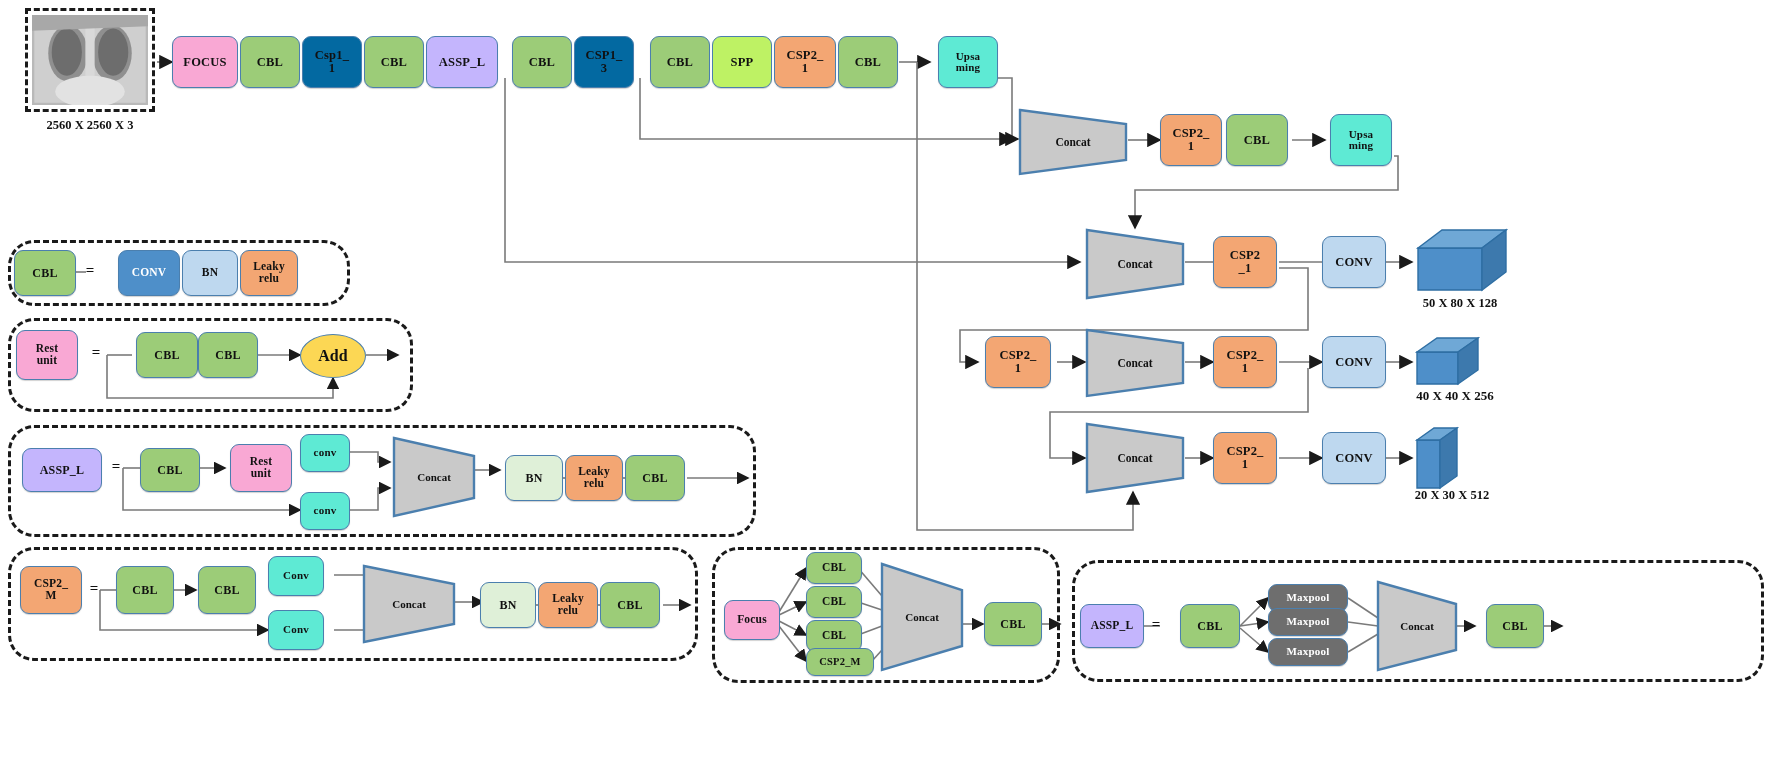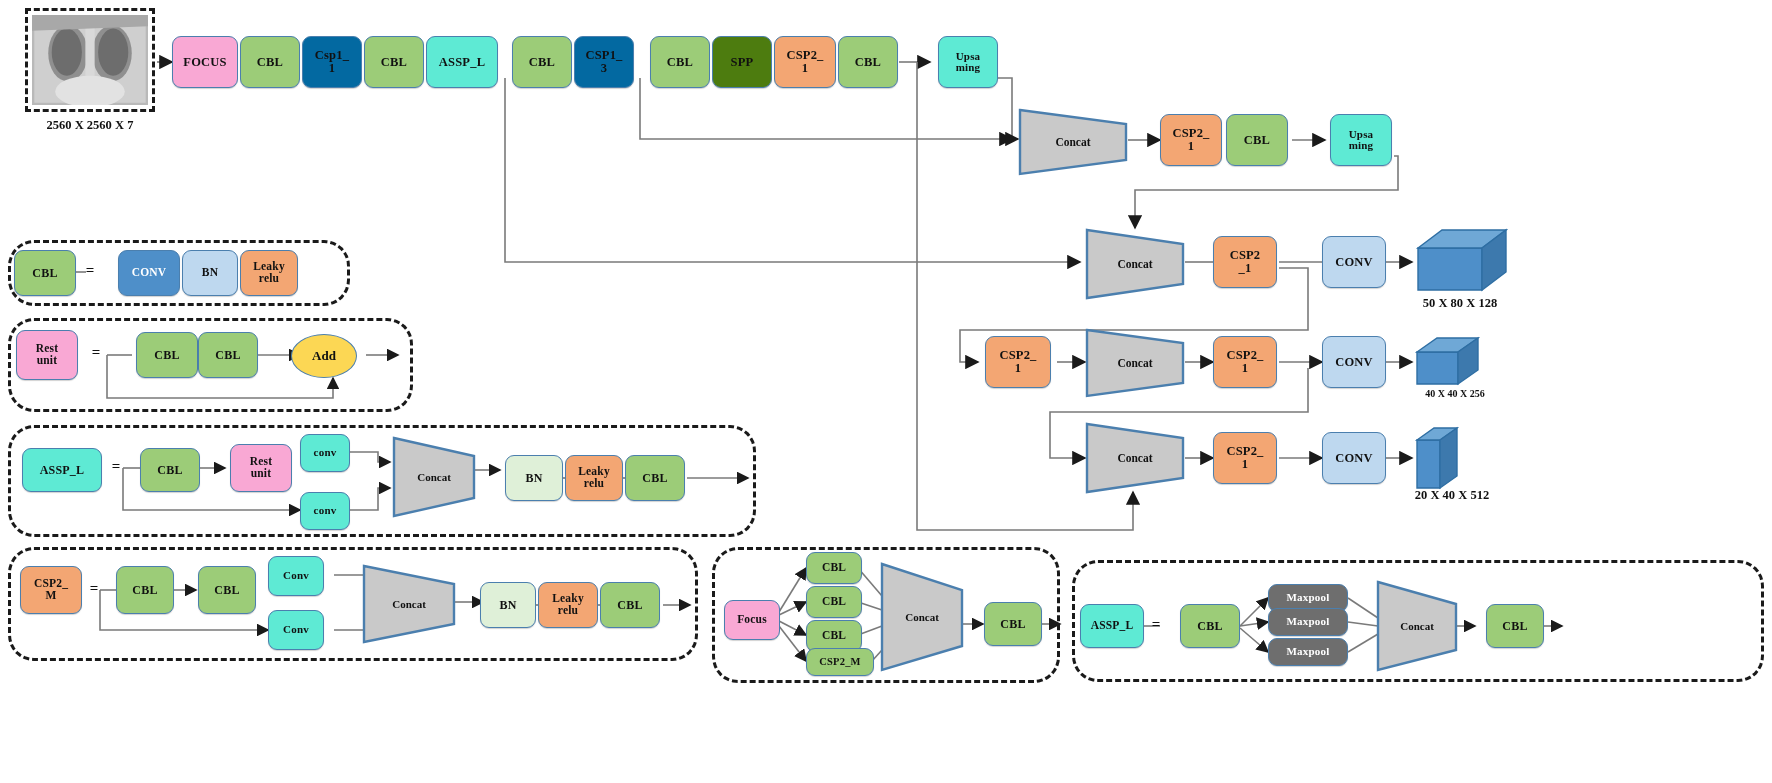--- a/index.html
+++ b/index.html
@@ -16,22 +16,22 @@
     border:1.4px solid #4b7fae;border-radius:9px;
     display:flex;align-items:center;justify-content:center;text-align:center;
     font-weight:bold;color:#111;line-height:1.02;
     letter-spacing:.2px;
     box-shadow:0 1px 1px rgba(0,0,0,.18);
   }
   .c-green{background:#9ccc78;}
   .c-orange{background:#f9a8d4;}
   .c-salmon{background:#f3a673;}
   .c-yellow{background:#0369a1;}
-  .c-pink{background:#5eead4;}
-  .c-grey{background:#4d7c0f;}
+  .c-pink{background:#c4b5fd;}
+  .c-grey{background:#bef264;}
   .c-blue{background:#5eead4;}
   .c-lblue{background:#bed8ef;}
   .c-dblue{background:#4e8fc9;}
   .c-mint{background:#dff0d8;}
   .c-dgrey{background:#6e6e6e;color:#fff;}
 
   
   .concat{
     position:absolute;box-sizing:border-box;
     display:flex;align-items:center;justify-content:center;
@@ -200,21 +200,21 @@
       <rect x="2" y="2" width="96" height="76" fill="#cfcfcf"></rect>
       <ellipse cx="31" cy="34" rx="17" ry="25" fill="#8f8f8f"></ellipse>
       <ellipse cx="69" cy="34" rx="17" ry="25" fill="#8f8f8f"></ellipse>
       <ellipse cx="30" cy="33" rx="13" ry="21" fill="#6d6d6d"></ellipse>
       <ellipse cx="70" cy="33" rx="13" ry="21" fill="#6d6d6d"></ellipse>
       <rect x="46" y="6" width="8" height="50" fill="#d9d9d9"></rect>
       <ellipse cx="50" cy="68" rx="30" ry="14" fill="#e2e2e2"></ellipse>
       <path d="M0,0 L100,0 L100,10 L0,14 z" fill="#a8a8a8"></path>
     </svg>
   </div>
-  <div class="caption" style="left:25px;top:118px;width:130px;font-size:12.5px;">2560 X 2560 X 7</div>
+  <div class="caption" style="left:25px;top:118px;width:130px;font-size:12.5px;">2560 X 2560 X 3</div>
 
   <div class="blk c-orange" style="left:172px;top:36px;width:66px;height:52px;font-size:12.5px;white-space:pre-line;">FOCUS</div>
   <div class="blk c-green" style="left:240px;top:36px;width:60px;height:52px;font-size:12.5px;white-space:pre-line;">CBL</div>
   <div class="blk c-yellow" style="left:302px;top:36px;width:60px;height:52px;font-size:12.5px;white-space:pre-line;">Csp1_
 1</div>
   <div class="blk c-green" style="left:364px;top:36px;width:60px;height:52px;font-size:12.5px;white-space:pre-line;">CBL</div>
   <div class="blk c-pink" style="left:426px;top:36px;width:72px;height:52px;font-size:12.5px;white-space:pre-line;">ASSP_L</div>
   <div class="blk c-green" style="left:512px;top:36px;width:60px;height:52px;font-size:12.5px;white-space:pre-line;">CBL</div>
   <div class="blk c-yellow" style="left:574px;top:36px;width:60px;height:52px;font-size:12.5px;white-space:pre-line;">CSP1_
 3</div>
@@ -280,47 +280,47 @@
   <div class="dimlabel" style="left:1380px;top:296px;width:160px;font-size:12.5px;">50 X 80 X 128</div>
 
   <div class="blk c-lblue" style="left:1322px;top:336px;width:64px;height:52px;font-size:12.5px;">CONV</div>
   <div class="cube" style="left:1412px;top:334px;width:76px;height:56px;">
     <svg viewBox="0 0 76 56" width="76" height="56">
       <polygon points="5,18 46,18 46,50 5,50" fill="#4e8fc9" stroke="#2e6ea3" stroke-width="1.4"></polygon>
       <polygon points="5,18 25,4 66,4 46,18" fill="#6fa8d6" stroke="#2e6ea3" stroke-width="1.4"></polygon>
       <polygon points="46,18 66,4 66,36 46,50" fill="#3d79ad" stroke="#2e6ea3" stroke-width="1.4"></polygon>
     </svg>
   </div>
-  <div class="dimlabel" style="left:1375px;top:388px;width:160px;font-size:10px;">40 X 40 X 256</div>
+  <div class="dimlabel" style="left:1375px;top:388px;width:160px;font-size:13px;">40 X 40 X 256</div>
 
   <div class="blk c-lblue" style="left:1322px;top:432px;width:64px;height:52px;font-size:12.5px;">CONV</div>
   <div class="cube" style="left:1412px;top:424px;width:56px;height:70px;">
     <svg viewBox="0 0 56 70" width="56" height="70">
       <polygon points="5,16 28,16 28,64 5,64" fill="#4e8fc9" stroke="#2e6ea3" stroke-width="1.4"></polygon>
       <polygon points="5,16 22,4 45,4 28,16" fill="#6fa8d6" stroke="#2e6ea3" stroke-width="1.4"></polygon>
       <polygon points="28,16 45,4 45,52 28,64" fill="#3d79ad" stroke="#2e6ea3" stroke-width="1.4"></polygon>
     </svg>
   </div>
-  <div class="dimlabel" style="left:1372px;top:488px;width:160px;font-size:12.5px;">20 X 40 X 512</div>
+  <div class="dimlabel" style="left:1372px;top:488px;width:160px;font-size:12.5px;">20 X 30 X 512</div>
 
   <div class="frame" style="left:8px;top:240px;width:342px;height:66px;"></div>
   <div class="blk c-green" style="left:14px;top:250px;width:62px;height:46px;font-size:12px;">CBL</div>
   <div class="eqsign" style="left:82px;top:262px;width:16px;font-size:15px;">=</div>
   <div class="blk c-dblue" style="left:118px;top:250px;width:62px;height:46px;font-size:11.5px;color:#fff;">CONV</div>
   <div class="blk c-lblue" style="left:182px;top:250px;width:56px;height:46px;font-size:11.5px;">BN</div>
   <div class="blk c-salmon" style="left:240px;top:250px;width:58px;height:46px;font-size:11.5px;white-space:pre-line;">Leaky
 relu</div>
 
   <div class="frame" style="left:8px;top:318px;width:405px;height:94px;"></div>
   <div class="blk c-orange" style="left:16px;top:330px;width:62px;height:50px;font-size:11.5px;white-space:pre-line;">Rest
 unit</div>
   <div class="eqsign" style="left:88px;top:344px;width:16px;font-size:15px;">=</div>
   <div class="blk c-green" style="left:136px;top:332px;width:62px;height:46px;font-size:12px;">CBL</div>
   <div class="blk c-green" style="left:198px;top:332px;width:60px;height:46px;font-size:12px;">CBL</div>
-  <div class="ellipse" style="left:291px;top:334px;width:66px;height:44px;font-size:13px;">Add</div>
+  <div class="ellipse" style="left:300px;top:334px;width:66px;height:44px;font-size:16px;">Add</div>
 
   <div class="frame" style="left:8px;top:425px;width:748px;height:112px;"></div>
   <div class="blk c-pink" style="left:22px;top:448px;width:80px;height:44px;font-size:12px;">ASSP_L</div>
   <div class="eqsign" style="left:108px;top:458px;width:16px;font-size:15px;">=</div>
   <div class="blk c-green" style="left:140px;top:448px;width:60px;height:44px;font-size:12px;">CBL</div>
   <div class="blk c-orange" style="left:230px;top:444px;width:62px;height:48px;font-size:11.5px;white-space:pre-line;">Rest
 unit</div>
   <div class="blk c-blue" style="left:300px;top:434px;width:50px;height:38px;font-size:11px;">conv</div>
   <div class="blk c-blue" style="left:300px;top:492px;width:50px;height:38px;font-size:11px;">conv</div>
   <div class="concat" style="left:392px;top:436px;width:84px;height:82px;font-size:11px;">

